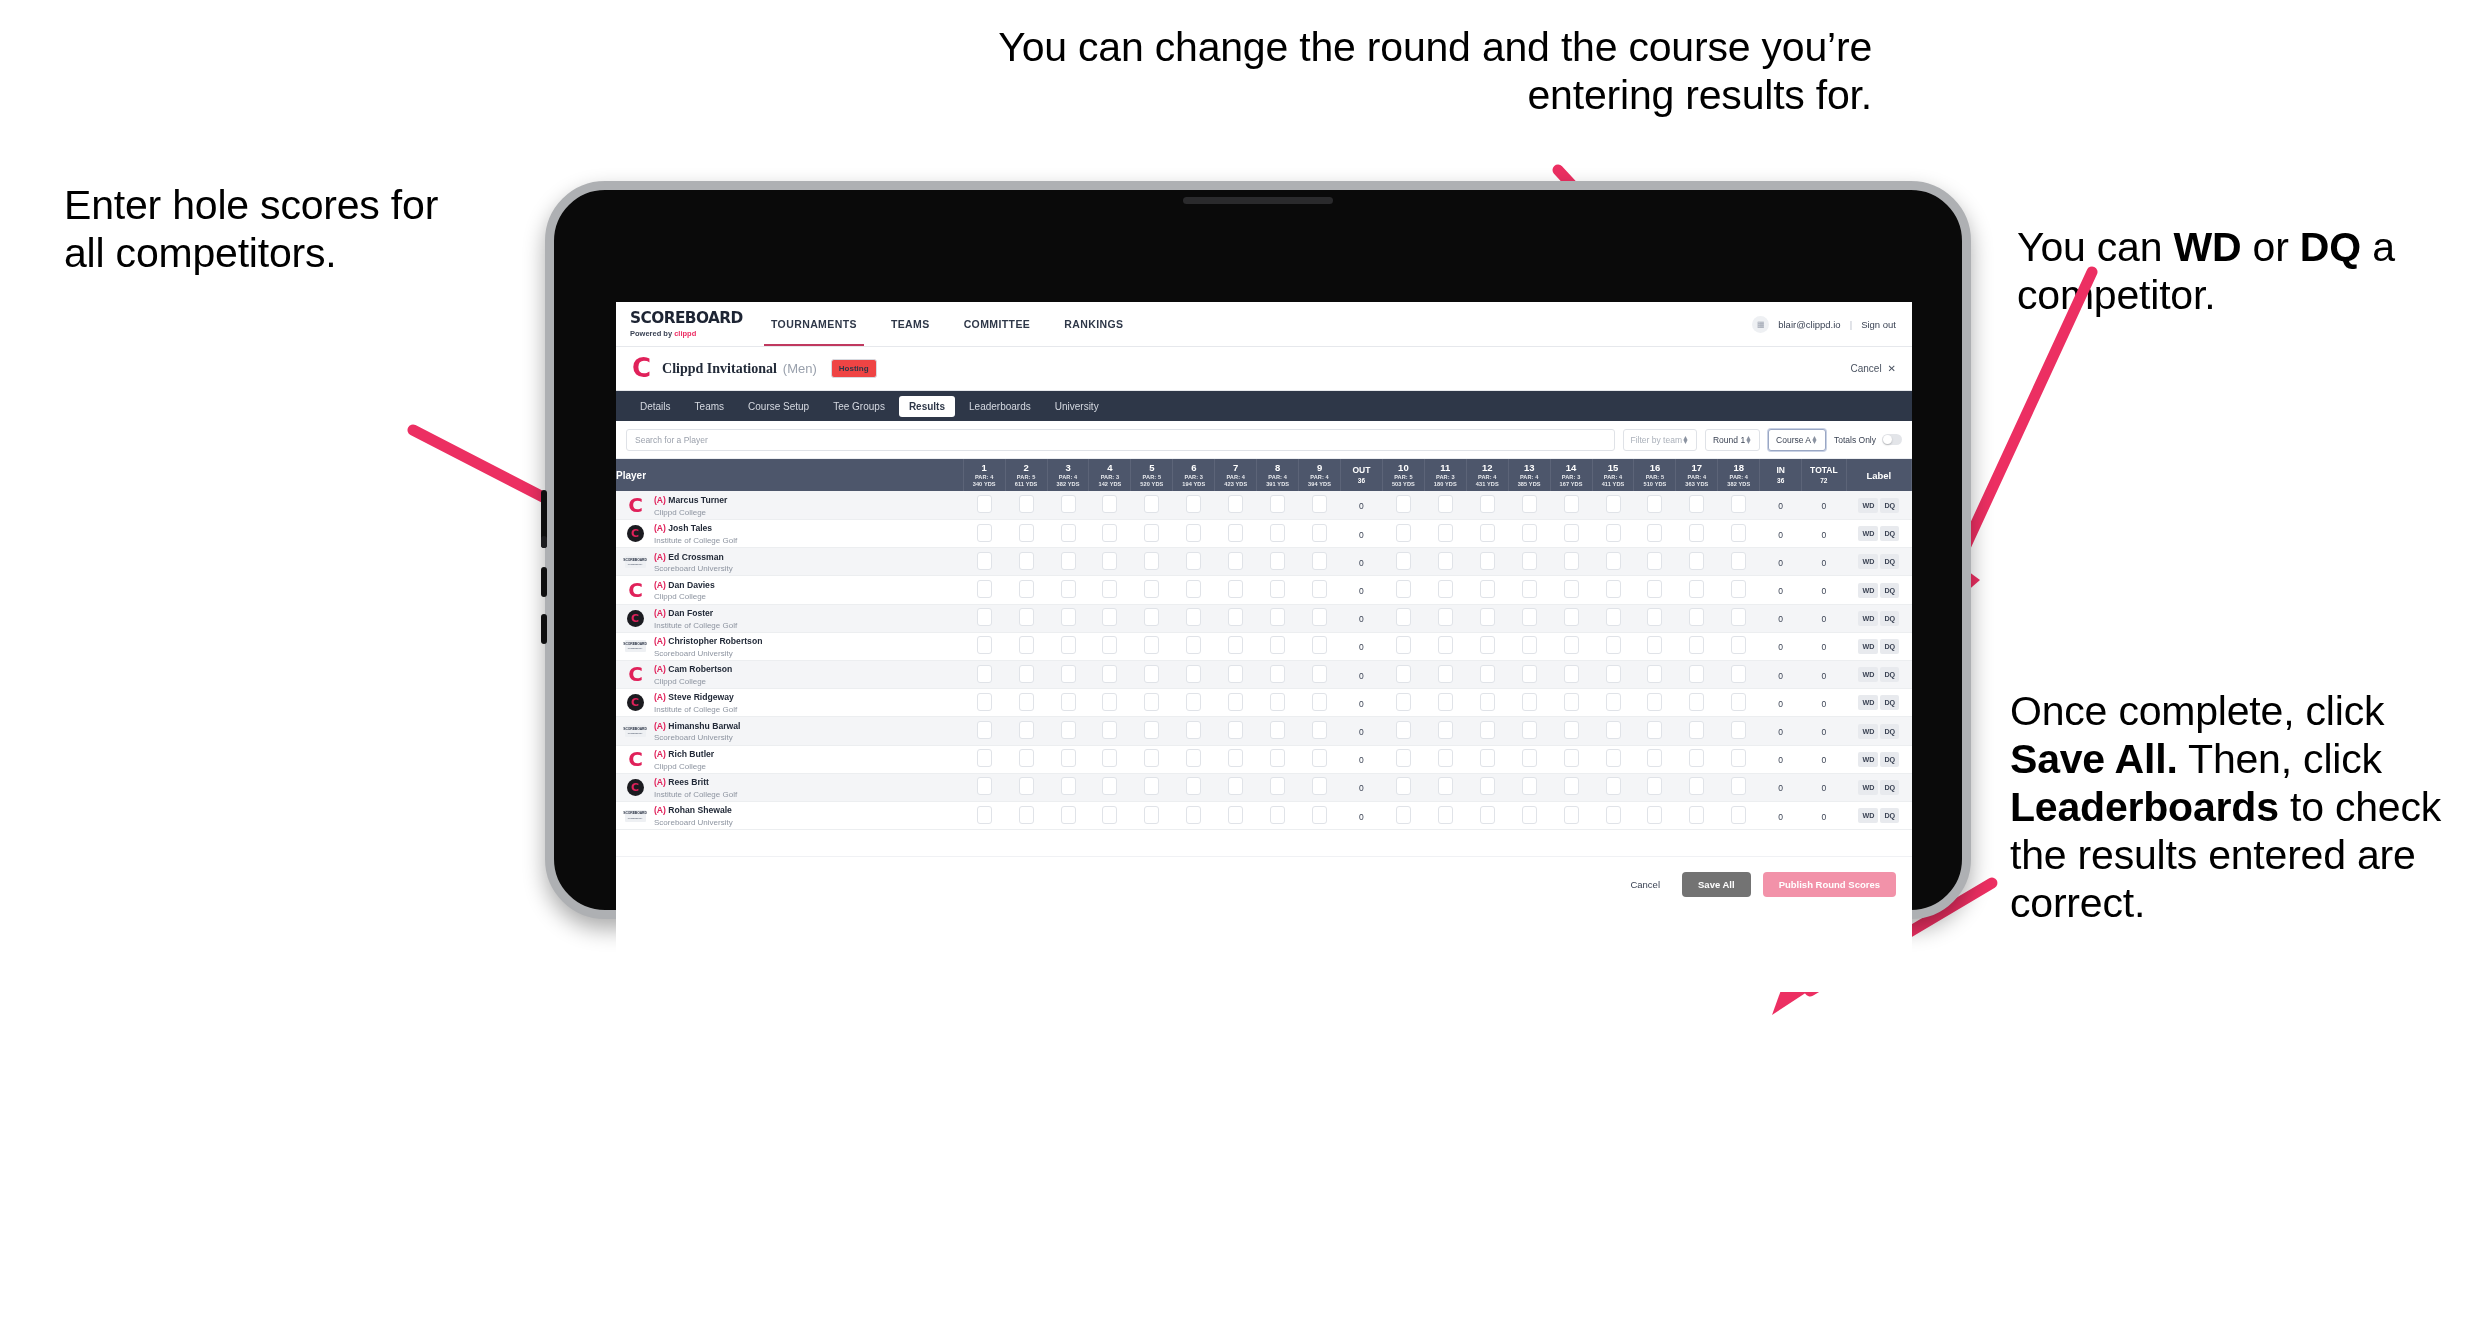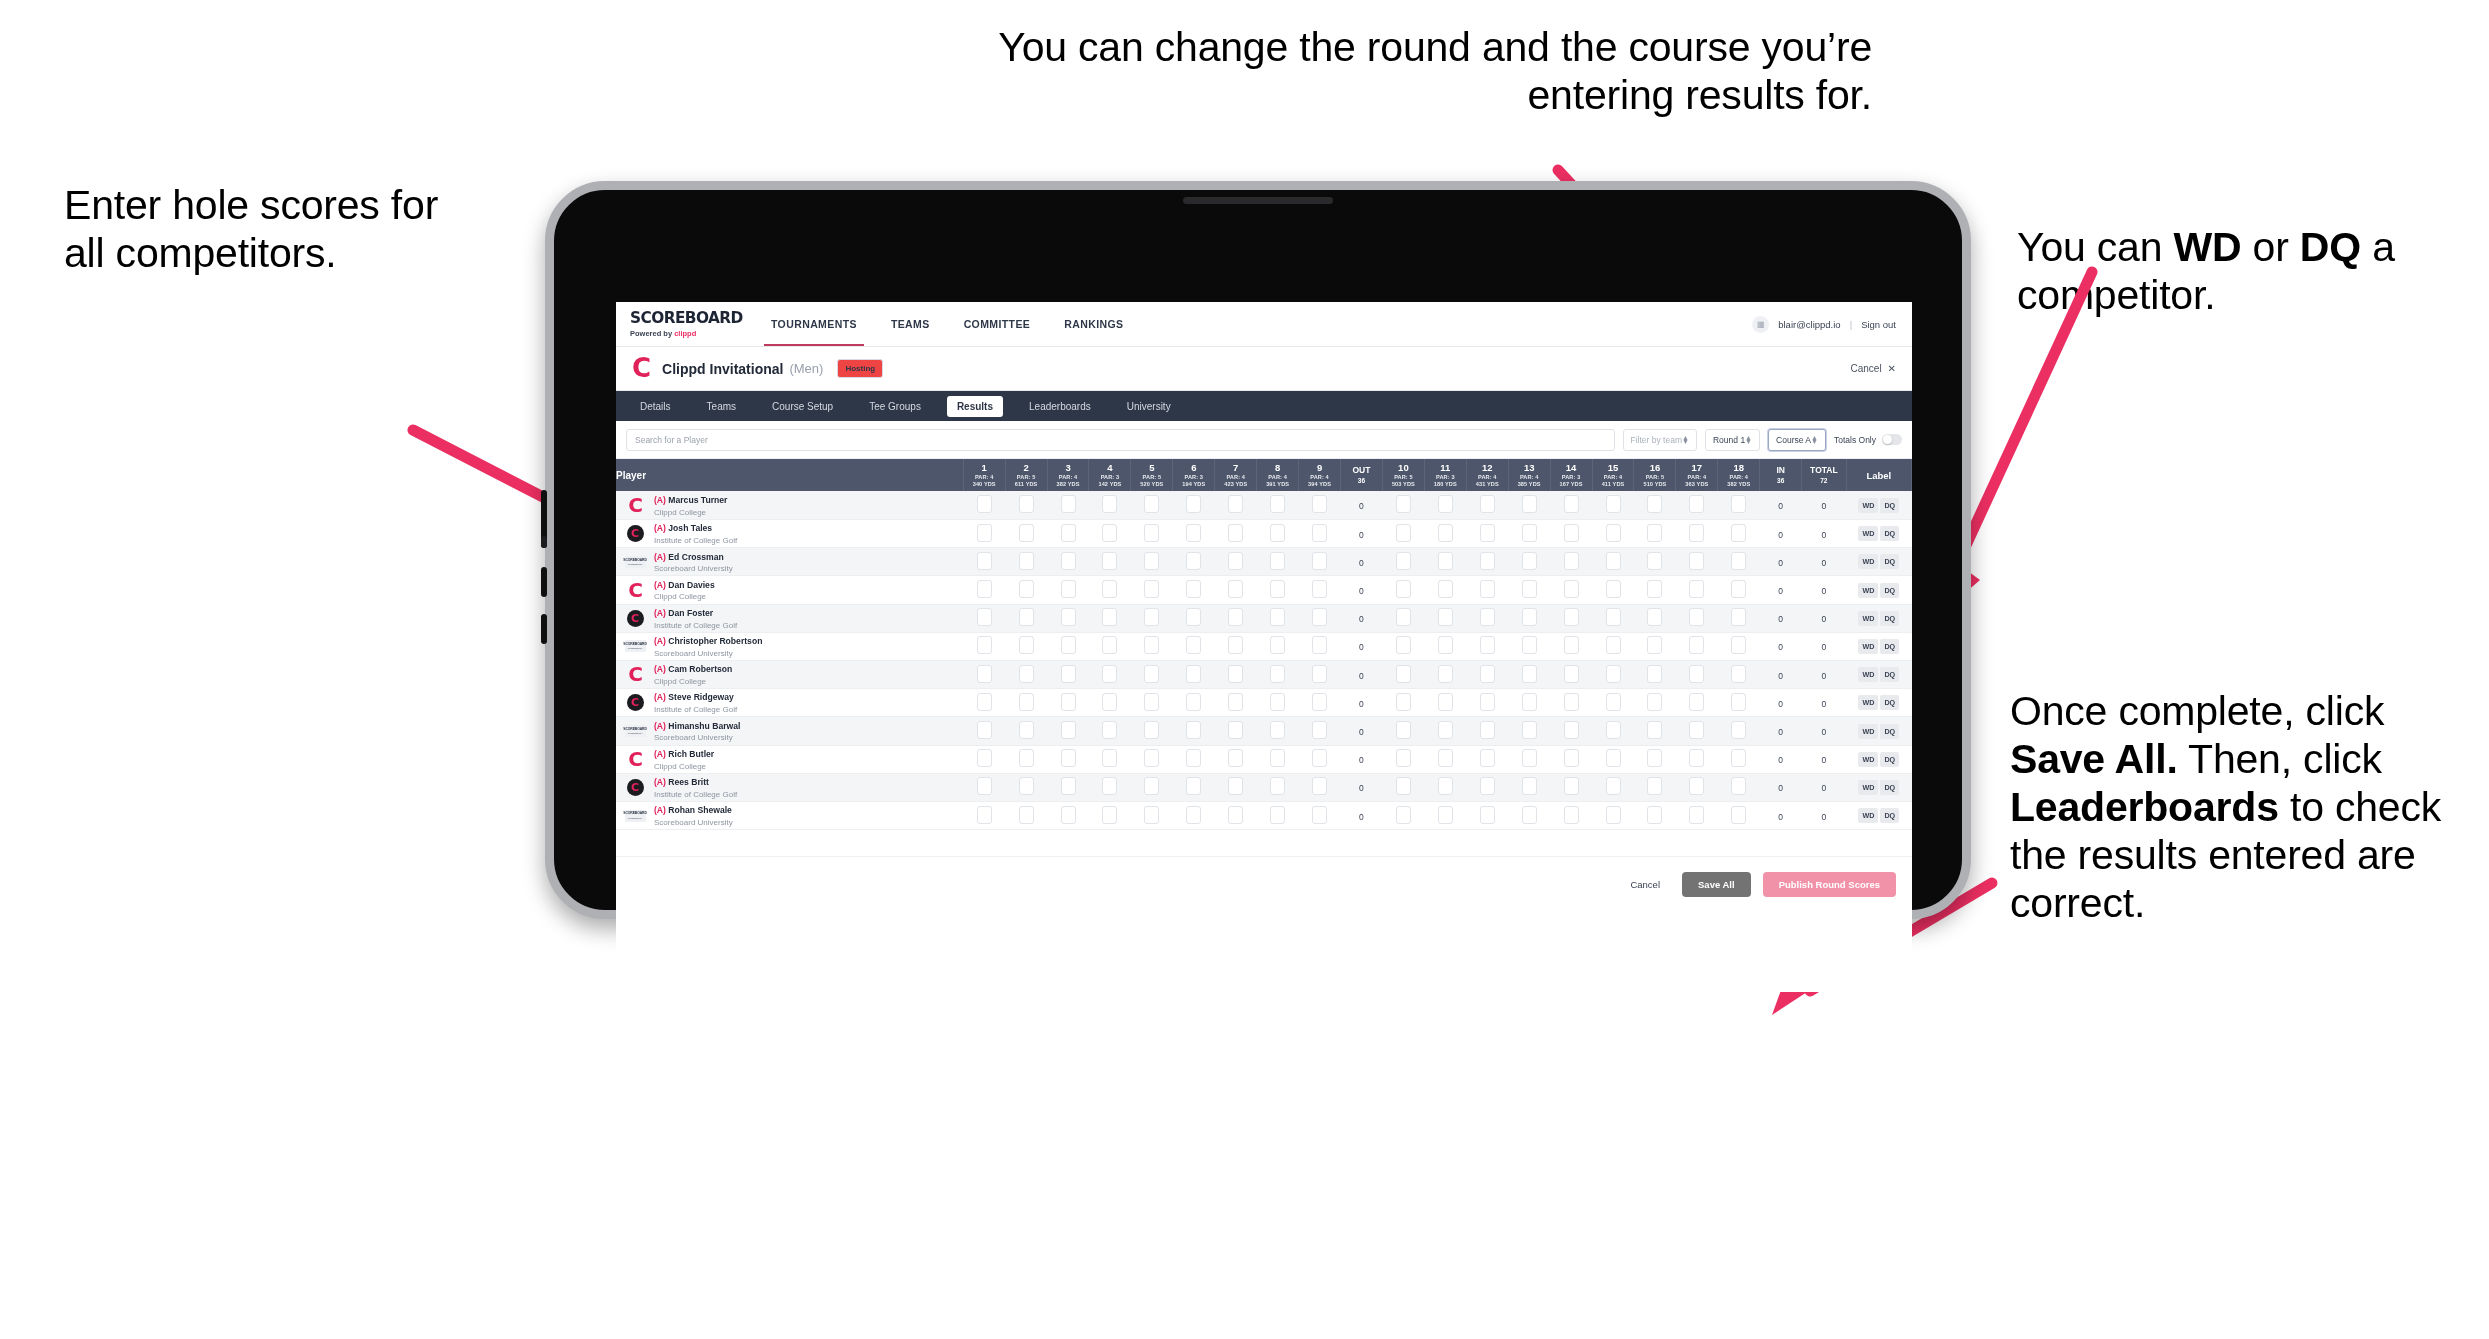--- a/index.html
+++ b/index.html
@@ -99,33 +99,33 @@
   
   .tbar {
     height: 44px; background:#fff; display:flex; align-items:center;
     padding: 0 16px; border-bottom:1px solid #e6e8ec;
   }
   .tbar .cmark {
     font-family:"DejaVu Sans", sans-serif;
     font-size: 26px; font-weight: 900; color:#e0215a; line-height:0.75;
     margin-right: 12px; letter-spacing:-1px;
   }
-  .tname { font-size: 14px; font-weight: 600; color:#222a38; }
+  .tname { font-size: 14px; font-weight: 600; color:#222a38;font-family:Liberation Serif, serif; }
   .tgender { font-size: 13px; color:#99a0ac; margin-left:6px; }
   .hosting {
     margin-left: 14px; font-size: 8px; font-weight:700; color:#2e3748;
     border:1px solid #d7dae0; border-radius:3px; padding: 4px 7px; background:#ef4444;
   }
   .cancelx {
     margin-left:auto; font-size:10px; color:#4a5260; display:flex; align-items:center; gap:6px; cursor:pointer;
   }
 
   
   .subnav {
-    height: 30px; background:#2e3748; display:flex; align-items:center; padding-left: 14px; gap: 16px;
+    height: 30px; background:#2e3748; display:flex; align-items:center; padding-left: 14px; gap: 4px;
   }
   .subnav-item {
     font-size: 10px; color:#d5d9e1; padding: 5px 10px; border-radius:3px; cursor:pointer;
   }
   .subnav-item.active { background:#ffffff; color:#2e3748; font-weight:600; }
 
   
   .filters {
     height: 38px; background:#fff; display:flex; align-items:center; padding: 0 10px; gap: 8px;
     border-bottom: 1px solid #eceef1;

